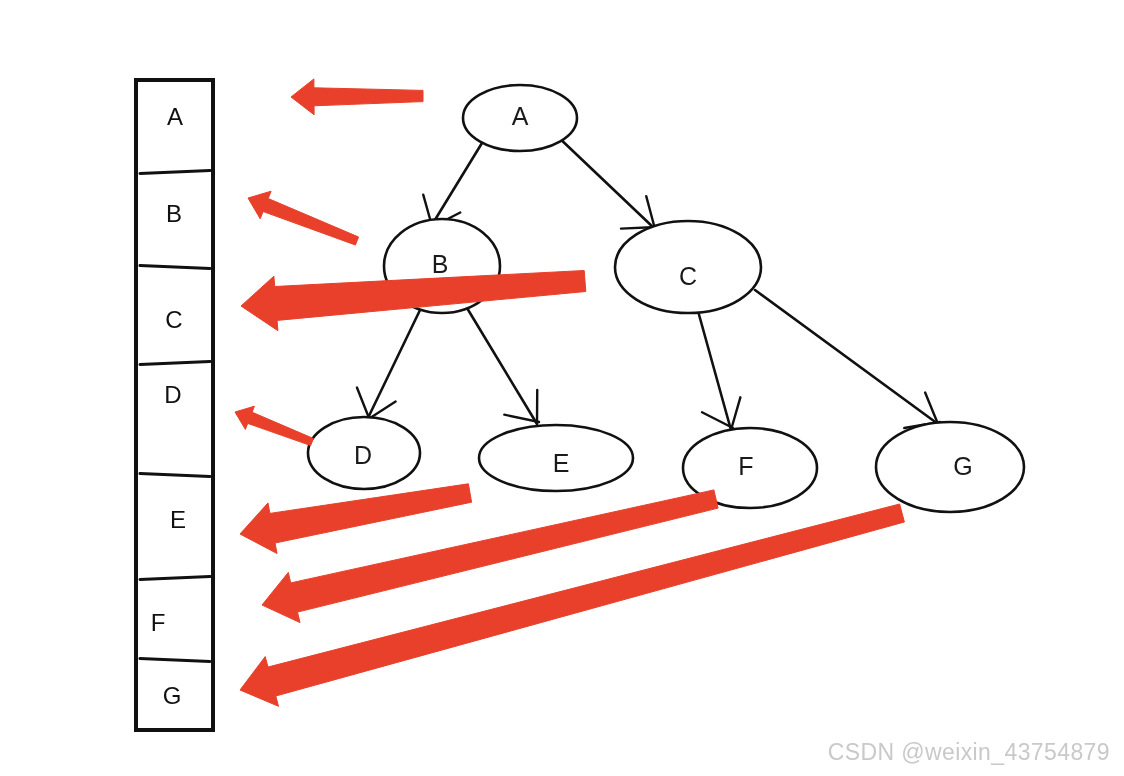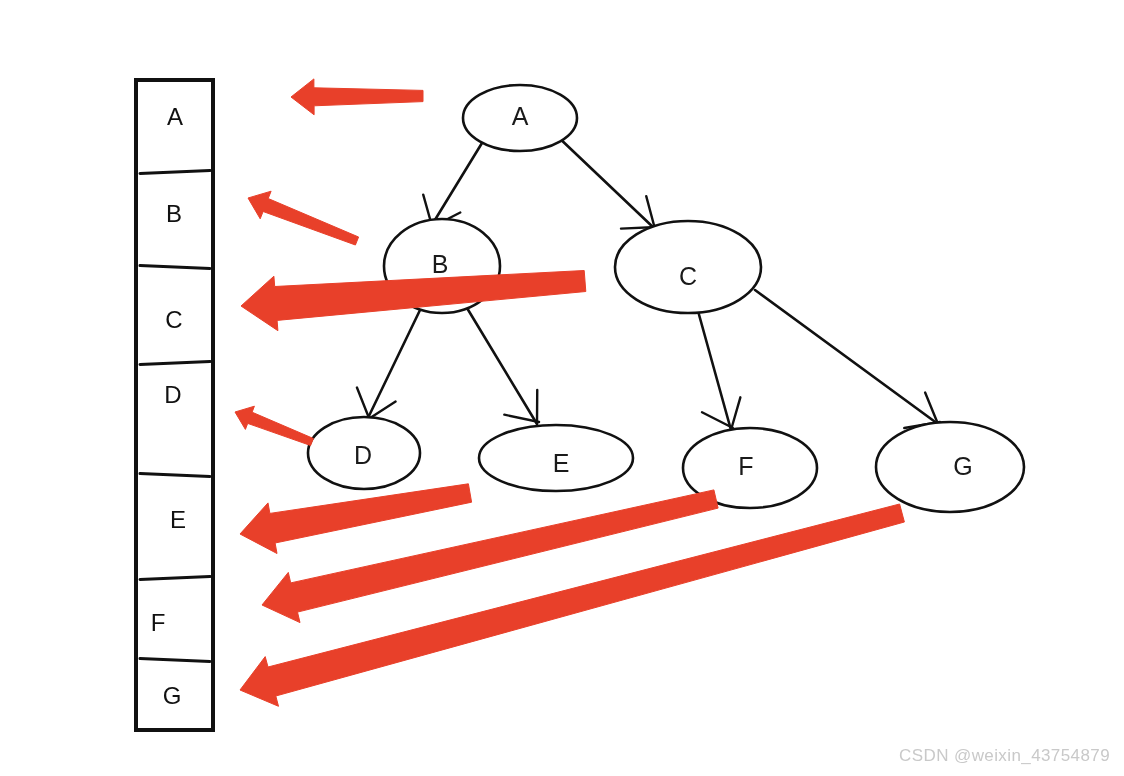--- a/index.html
+++ b/index.html
@@ -36,21 +36,21 @@
     font-size: 24px;
     fill: #111111;
     text-anchor: middle;
     dominant-baseline: middle;
   }
   .watermark {
     position: absolute;
     right: 14px;
     bottom: 10px;
     font-family: "Liberation Sans", sans-serif;
-    font-size: 17px;
+    font-size: 23px;
     color: #c9c9c9;
     letter-spacing: 0.4px;
     white-space: nowrap;
     user-select: none;
   }
 </style>
 </head>
 <body>
 
 <div id="stage">

